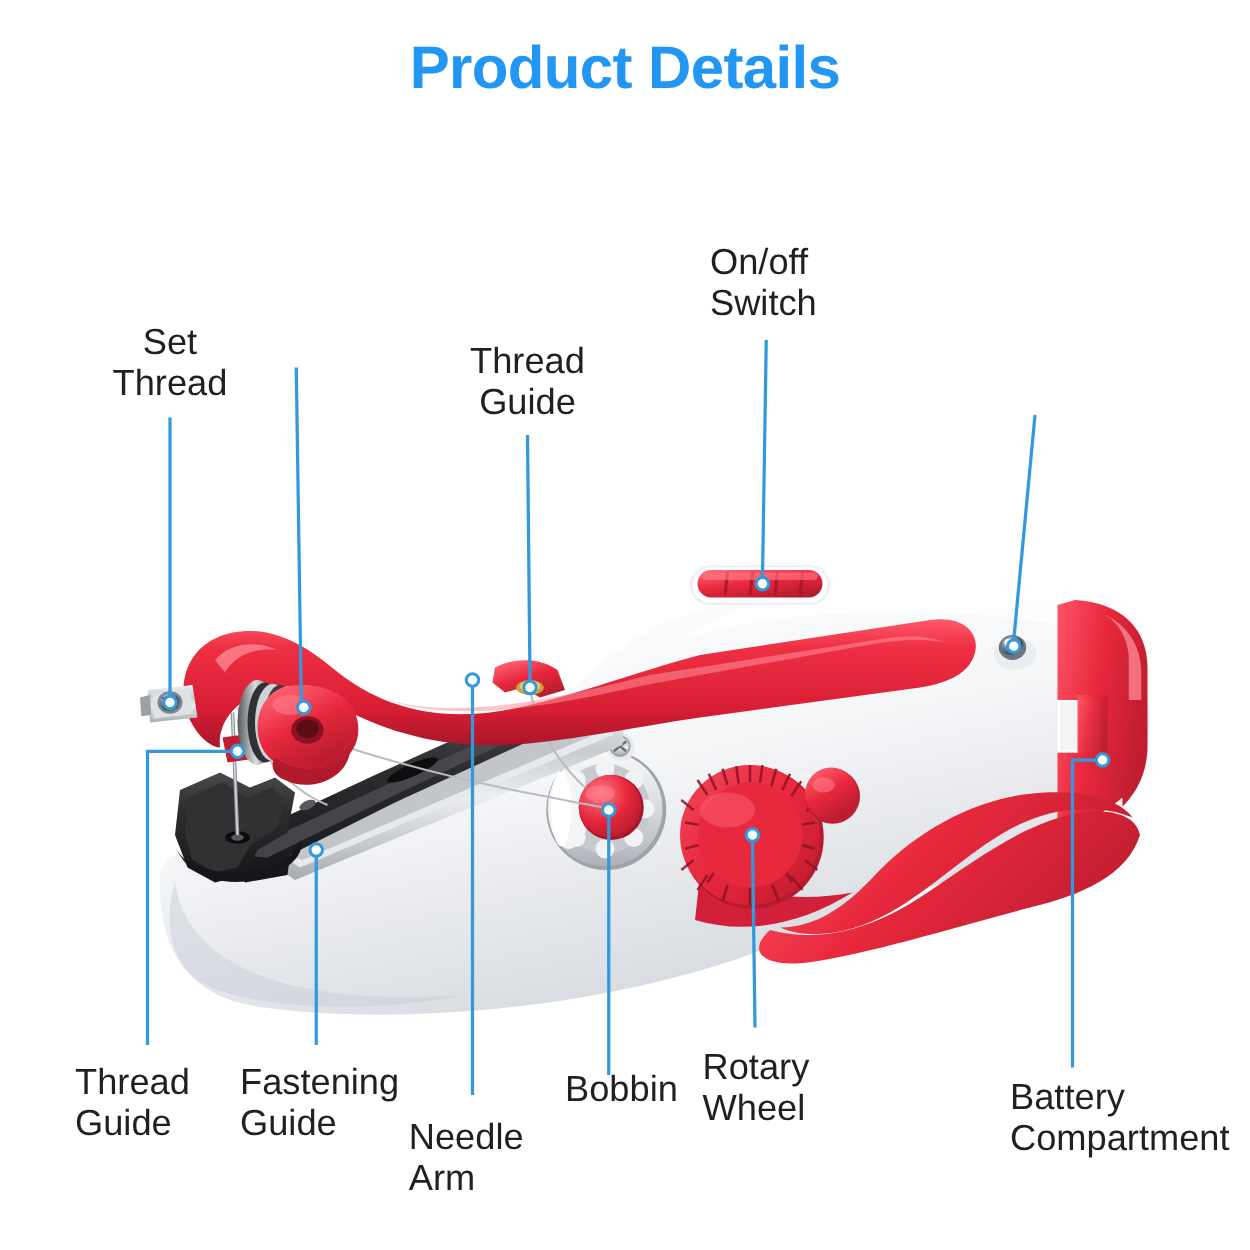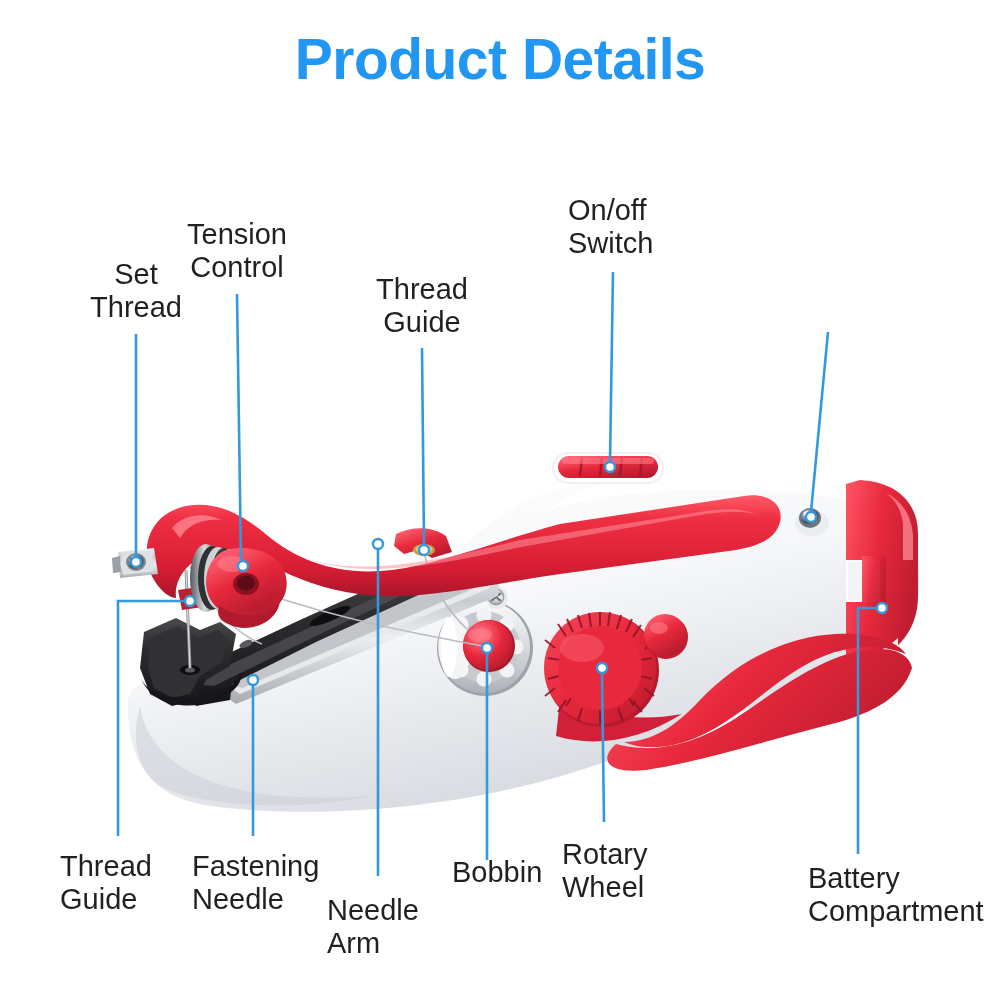--- a/index.html
+++ b/index.html
@@ -3,21 +3,21 @@
 <meta charset="utf-8">
 <style>
   html,body{margin:0;padding:0;background:#ffffff;}
   body{width:1000px;height:1000px;overflow:hidden;
        font-family:"Liberation Sans", sans-serif;
        -webkit-font-smoothing:antialiased;}
   #stage{position:relative;width:1000px;height:1000px;background:#fff;}
 
   #title{
     position:absolute;left:0;top:30px;width:1000px;text-align:center;
-    font-size:57px;font-weight:bold;letter-spacing:-0.5px;
+    font-size:48px;font-weight:bold;letter-spacing:-0.5px;
     color:#2196f3;line-height:1.05;
   }
 
   .callout{
     position:absolute;color:#231f20;font-size:29px;line-height:1.13;
     white-space:pre-line;
   }
   .ca-c{text-align:center;transform:translateX(-50%);}
   .ca-l{text-align:left;}
 
@@ -368,35 +368,33 @@
       <circle cx="378" cy="544" r="5"></circle>
       <circle cx="487" cy="648" r="5"></circle>
       <circle cx="602" cy="668" r="5"></circle>
       <circle cx="882" cy="608" r="5"></circle>
     </g>
   </svg>
 
   <div class="callout ca-c" style="left:136px;top:258px;">Set
 Thread</div>
 
-  <div class="callout ca-c" style="left:237px;top:218px;">Tension
-Control</div>
 
   <div class="callout ca-c" style="left:422px;top:273px;">Thread
 Guide</div>
 
   <div class="callout ca-l" style="left:568px;top:194px;">On/off
 Switch</div>
 
 
   <div class="callout ca-l" style="left:60px;top:850px;">Thread
 Guide</div>
 
   <div class="callout ca-l" style="left:192px;top:850px;">Fastening
-Needle</div>
+Guide</div>
 
   <div class="callout ca-l" style="left:327px;top:894px;">Needle
 Arm</div>
 
   <div class="callout ca-l" style="left:452px;top:856px;">Bobbin</div>
 
   <div class="callout ca-l" style="left:808px;top:862px;">Battery
 Compartment</div>
 
   <div class="callout ca-l" style="left:562px;top:838px;">Rotary

